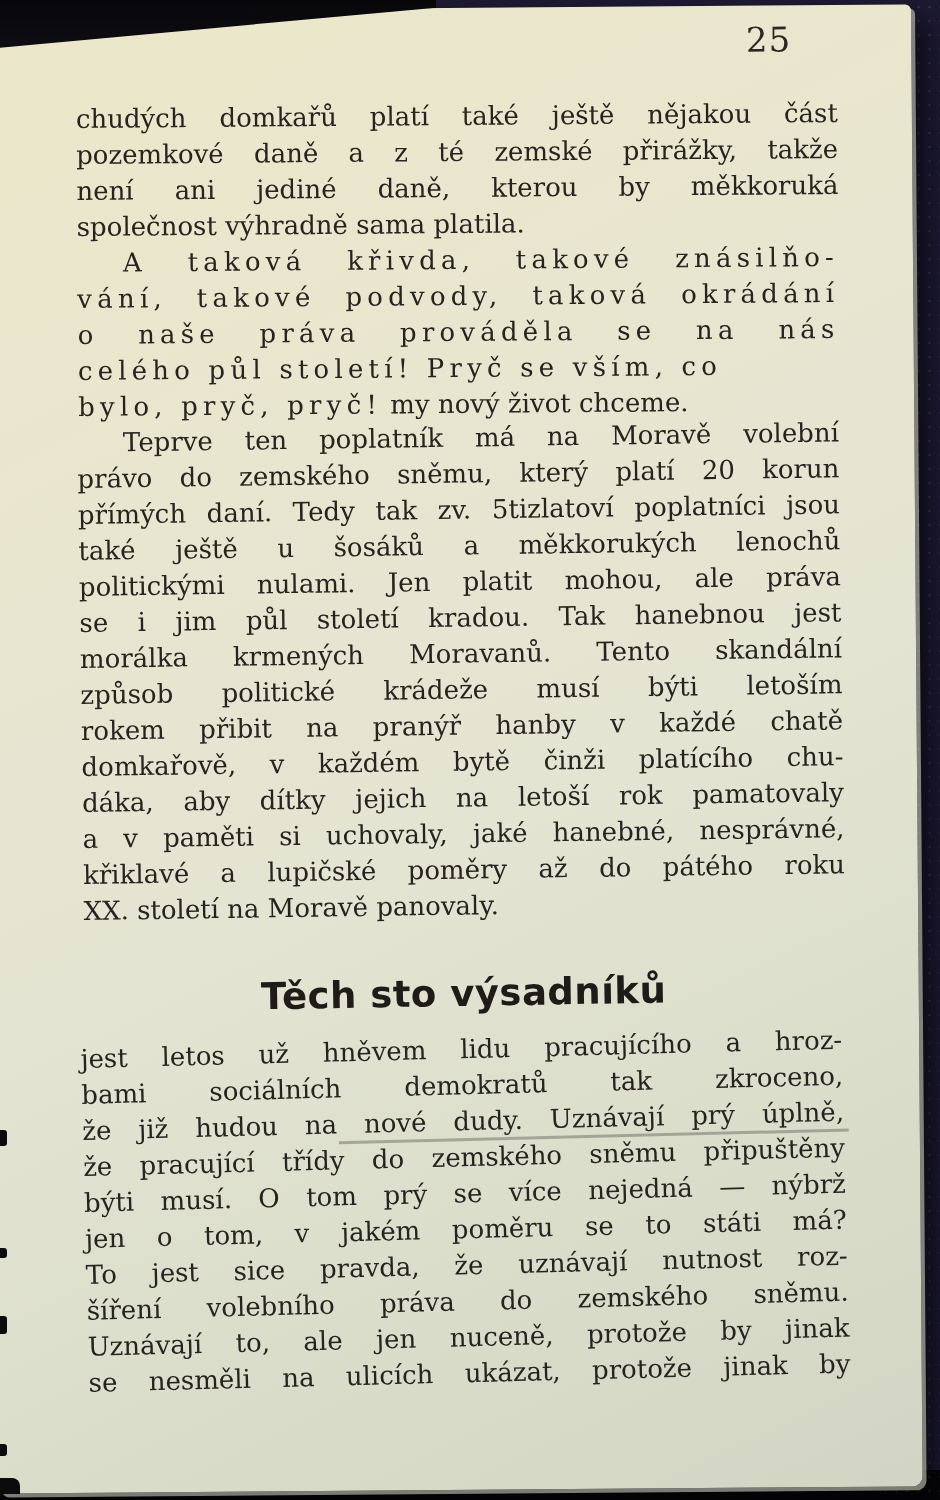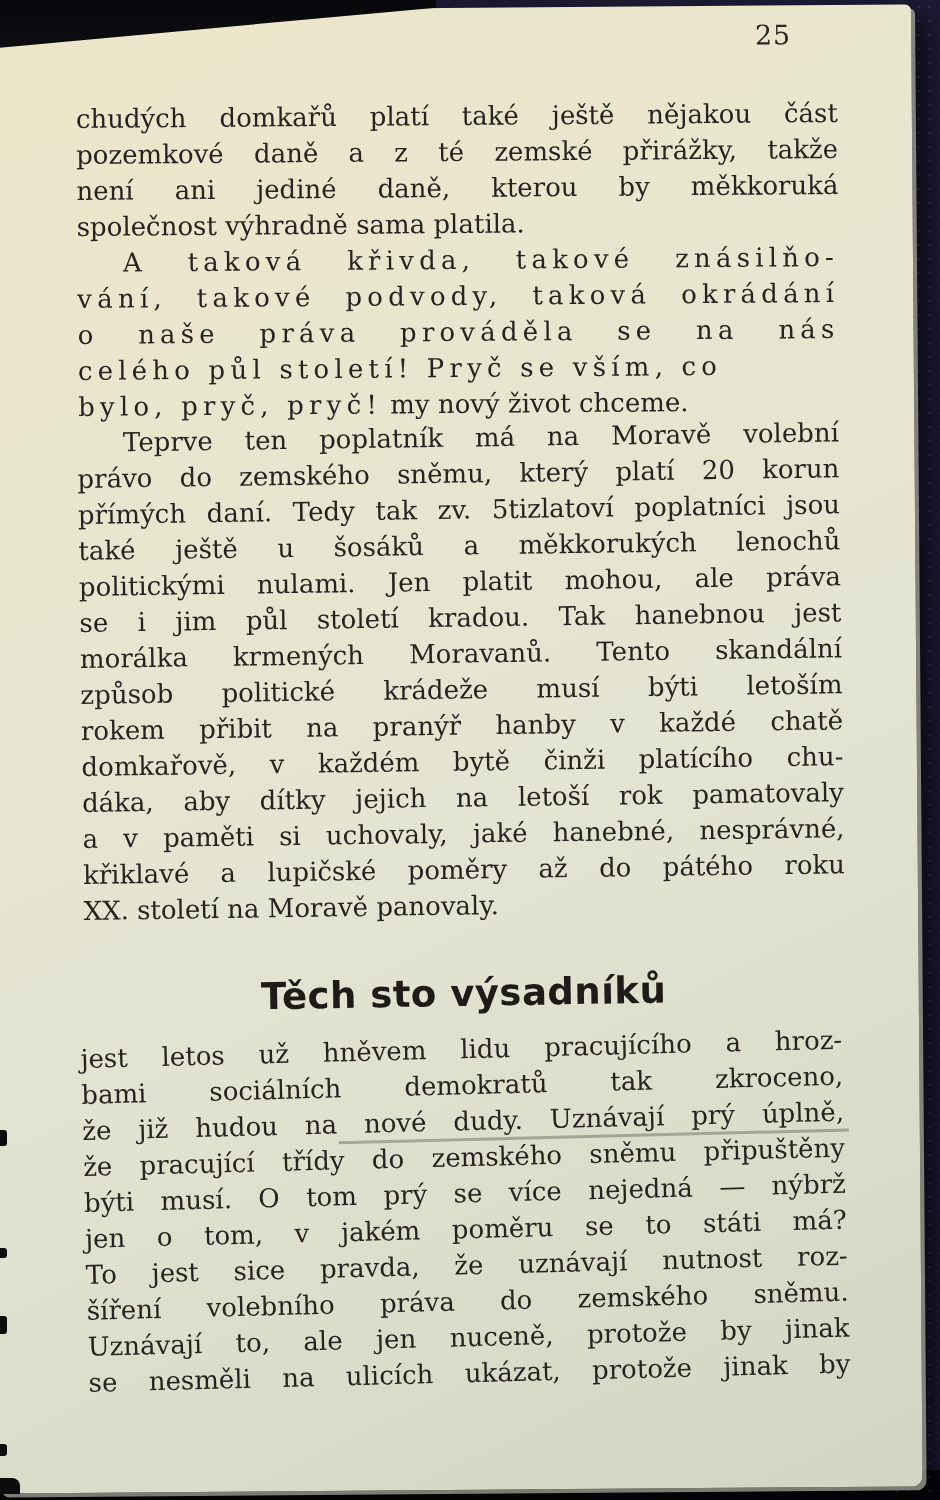--- a/index.html
+++ b/index.html
@@ -33,21 +33,21 @@
   }
   .edge-mark{position:absolute;left:0;width:7px;background:#0b0a0c;z-index:6;border-radius:0 3px 3px 0;}
   .edge-mark.m1{top:1130px;height:16px;}
   .edge-mark.m2{top:1248px;height:10px;}
   .edge-mark.m3{top:1316px;height:18px;}
   .edge-mark.m4{top:1444px;height:12px;}
   .corner-mark{position:absolute;left:0;top:1478px;width:20px;height:16px;background:#0b0a0c;z-index:6;border-radius:0 8px 0 0;}
 
   .page-number{
     position:absolute;top:14px;right:120px;
-    font-size:27px;color:#2c2724;letter-spacing:1px;
+    font-size:34px;color:#2c2724;letter-spacing:1px;
   }
   .text-block{position:absolute;top:90px;left:89px;width:762px;color:#272320;}
   .line{
     font-size:26px;line-height:36px;
     text-align:justify;text-align-last:justify;
     white-space:normal;
   }
   .para .line:last-child{text-align-last:left;}
   .para.justify-last .line:last-child{text-align-last:justify;}
   .para.indent .line:first-child{text-indent:46px;}

